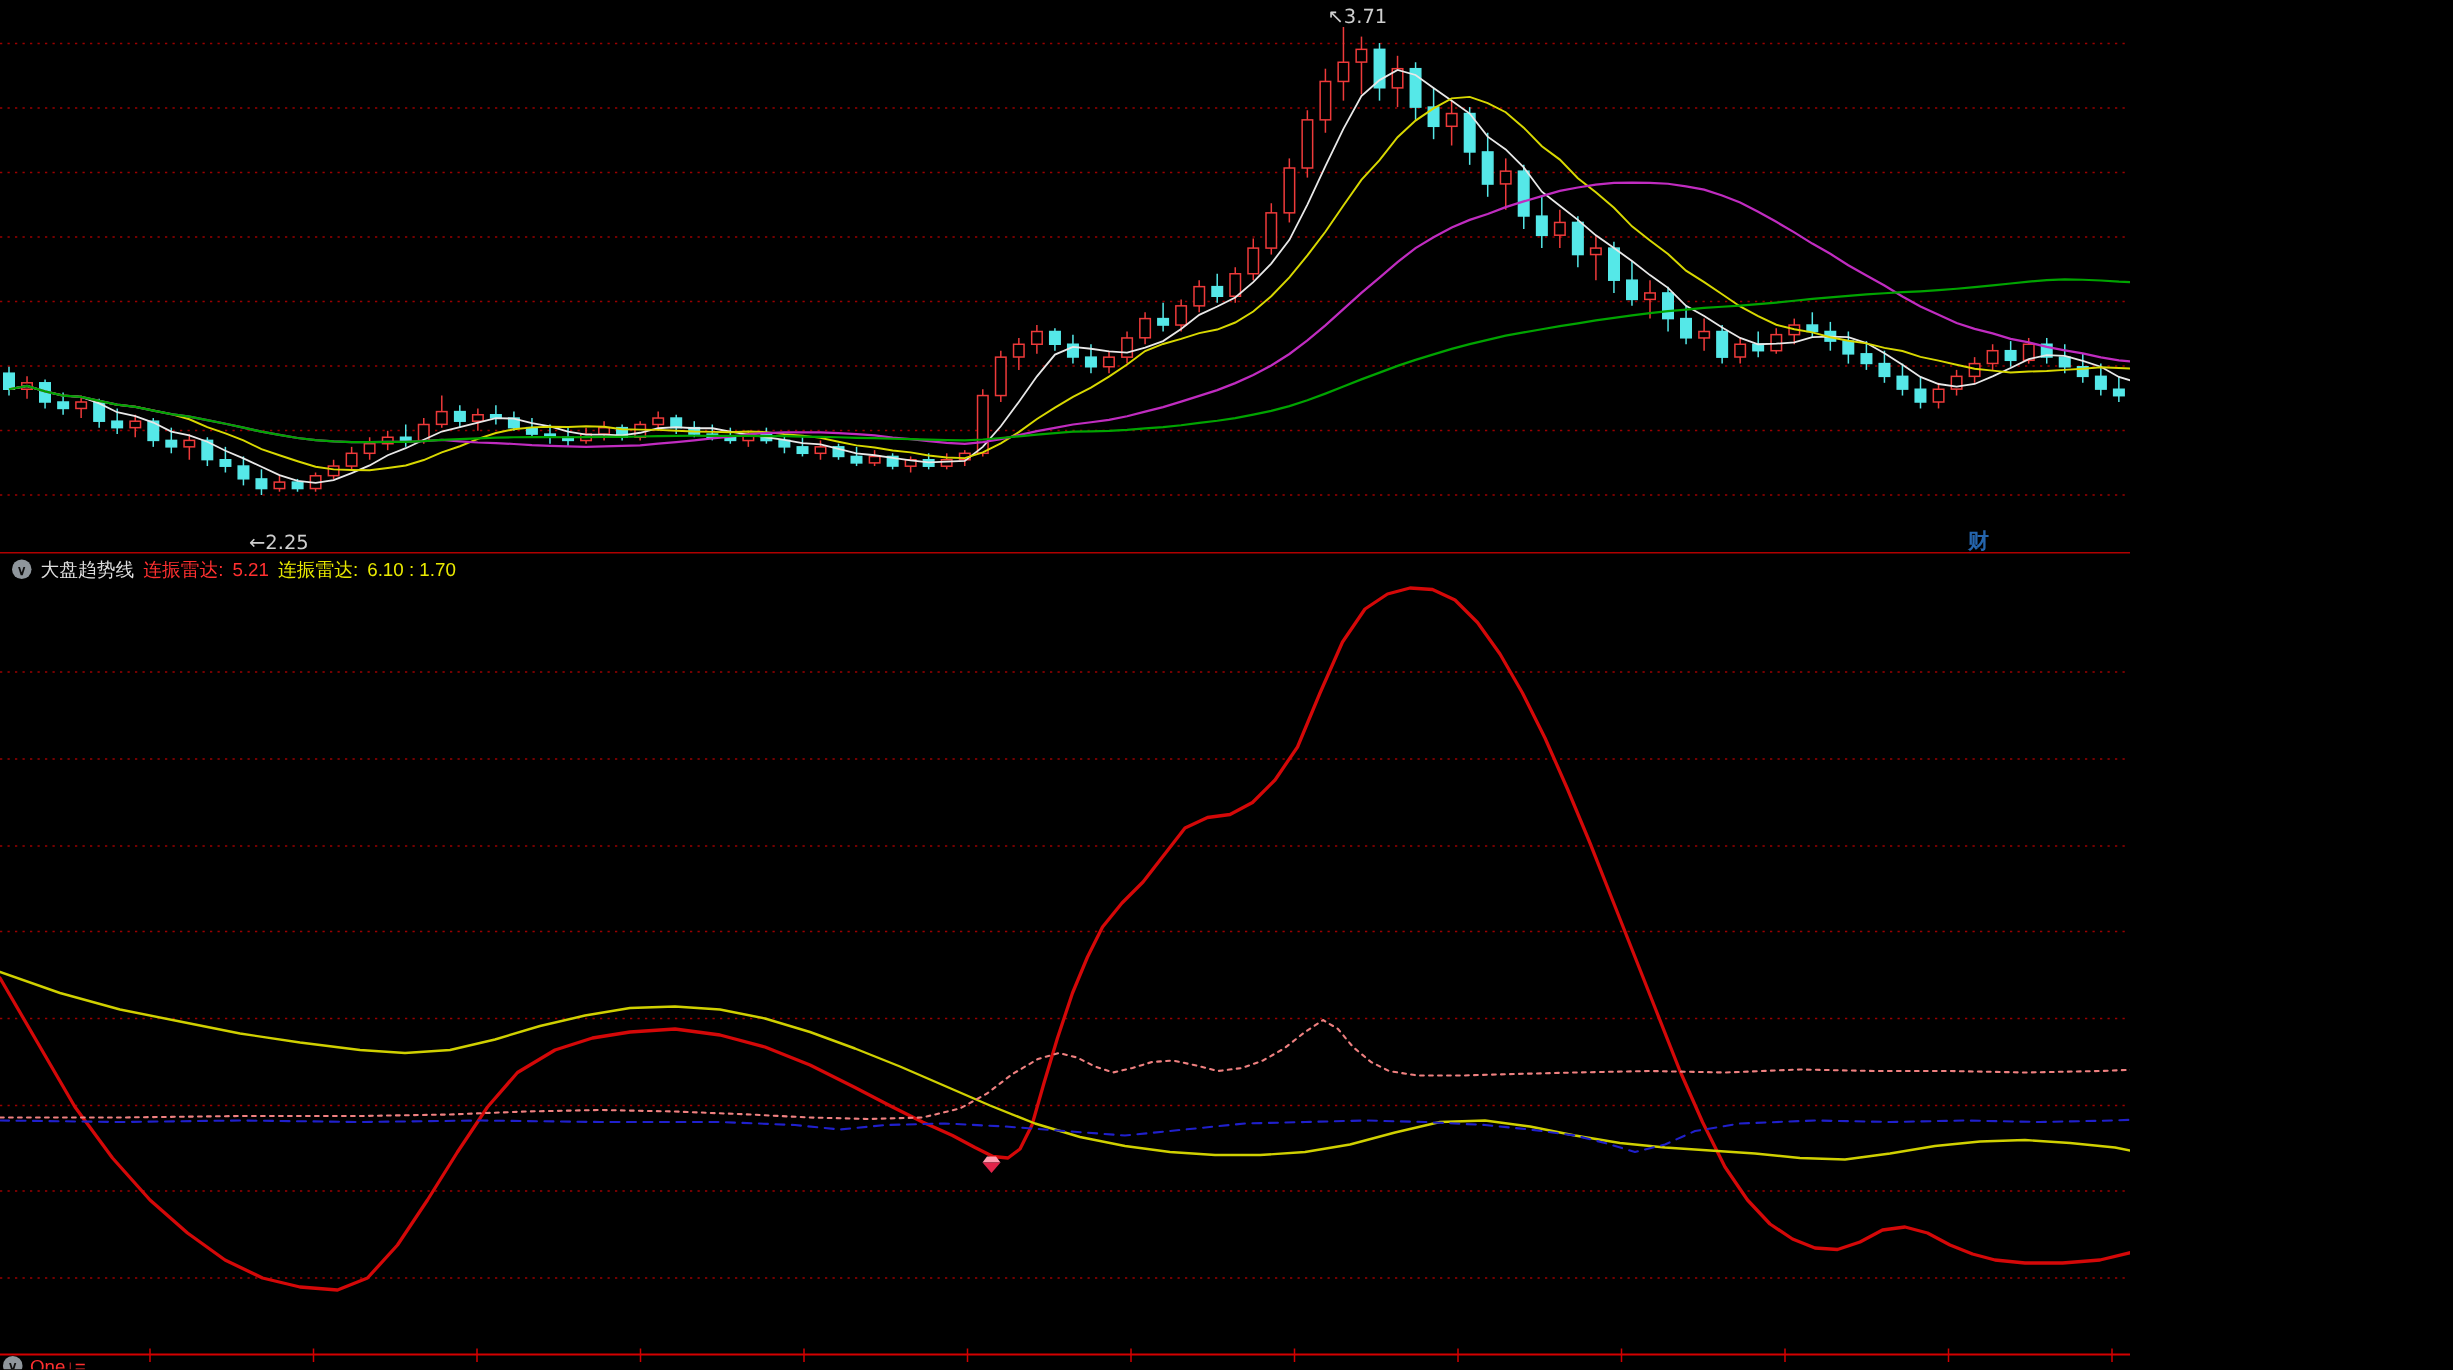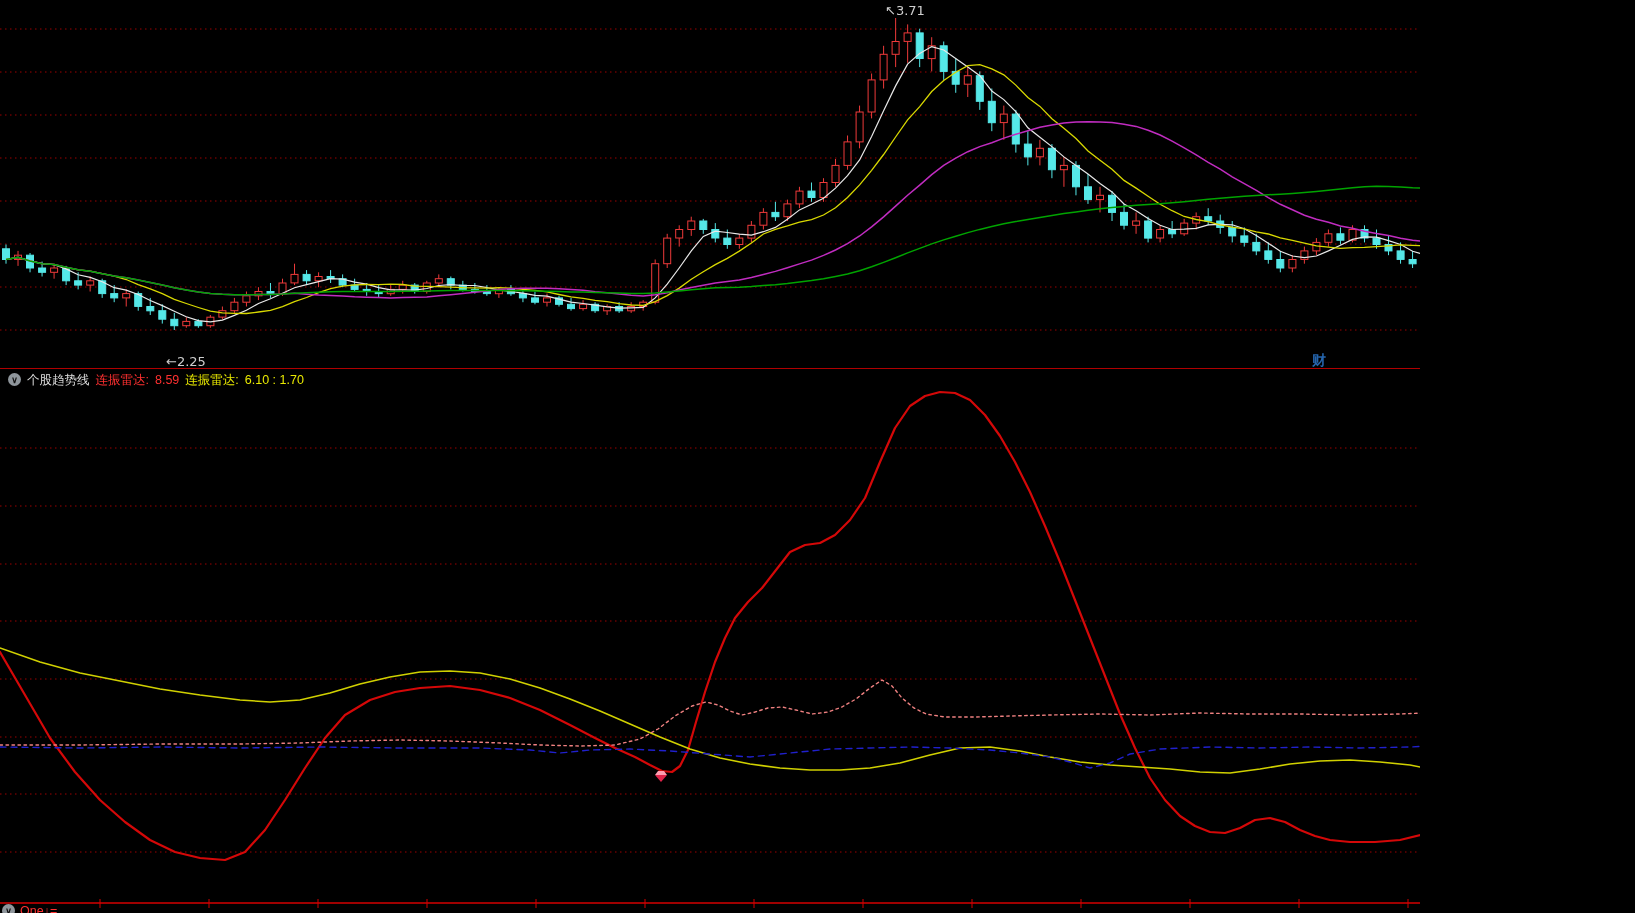--- a/index.html
+++ b/index.html
@@ -313,23 +313,23 @@
       <polyline points="6.0,259.5 18.0,257.3 30.0,260.9 42.1,263.7 54.1,264.6 66.1,267.3 78.1,269.8 90.2,271.2 102.2,273.7 114.2,276.1 126.2,277.7 138.2,280.1 150.3,282.5 162.3,285.1 174.3,287.8 186.3,289.9 198.4,292.0 210.4,293.4 222.4,294.3 234.4,294.7 246.4,294.8 258.5,294.6 270.5,294.6 282.5,294.1 294.5,293.3 306.6,294.2 318.6,295.0 330.6,295.4 342.6,296.0 354.6,296.8 366.7,297.2 378.7,297.6 390.7,297.9 402.7,297.6 414.7,297.3 426.8,296.9 438.8,295.8 450.8,294.8 462.8,293.6 474.9,292.2 486.9,291.1 498.9,289.6 510.9,288.7 522.9,288.2 535.0,288.2 547.0,288.3 559.0,288.8 571.0,289.4 583.1,290.2 595.1,291.7 607.1,292.7 619.1,294.1 631.1,295.2 643.2,295.9 655.2,294.8 667.2,292.7 679.2,290.1 691.3,287.4 703.3,285.2 715.3,283.0 727.3,281.5 739.3,279.9 751.4,277.5 763.4,274.4 775.4,271.4 787.4,267.8 799.5,263.9 811.5,260.1 823.5,255.4 835.5,250.0 847.5,243.7 859.6,236.0 871.6,226.9 883.6,216.9 895.6,206.1 907.6,195.2 919.7,185.1 931.7,174.7 943.7,165.4 955.7,158.2 967.8,151.7 979.8,146.6 991.8,142.7 1003.8,138.1 1015.8,134.3 1027.9,130.8 1039.9,127.2 1051.9,125.0 1063.9,123.1 1076.0,121.9 1088.0,121.7 1100.0,121.9 1112.0,122.5 1124.0,124.2 1136.1,126.4 1148.1,130.3 1160.1,135.0 1172.1,141.1 1184.2,147.9 1196.2,154.9 1208.2,162.4 1220.2,169.2 1232.2,176.8 1244.3,183.6 1256.3,190.3 1268.3,197.7 1280.3,204.3 1292.4,209.8 1304.4,215.3 1316.4,219.2 1328.4,222.3 1340.4,225.9 1352.5,228.3 1364.5,231.2 1376.5,233.6 1388.5,235.6 1400.6,238.2 1412.6,240.2 1424.6,241.4 1436.6,242.4 1448.6,243.0 1460.7,243.6 1472.7,244.2 1484.7,244.8 1496.7,245.9 1508.8,246.5 1520.8,247.0 1532.8,246.8 1544.8,246.5 1556.8,245.5 1568.9,244.3 1580.9,242.4 1592.9,240.3 1604.9,238.0 1616.9,234.6 1629.0,228.8 " fill="none" stroke="#c02cc0" stroke-width="1.5"></polyline>
       <polyline points="6.0,259.5 18.0,257.3 30.0,260.9 42.1,263.7 54.1,264.6 66.1,267.3 78.1,269.8 90.2,271.2 102.2,273.7 114.2,276.1 126.2,277.7 138.2,280.1 150.3,282.5 162.3,285.1 174.3,287.8 186.3,289.9 198.4,292.0 210.4,293.4 222.4,294.3 234.4,294.7 246.4,294.8 258.5,294.6 270.5,294.6 282.5,294.1 294.5,293.3 306.6,292.8 318.6,292.2 330.6,291.7 342.6,291.5 354.6,291.4 366.7,291.4 378.7,291.5 390.7,291.4 402.7,291.3 414.7,291.3 426.8,291.0 438.8,290.7 450.8,290.6 462.8,290.5 474.9,290.5 486.9,290.6 498.9,290.6 510.9,290.7 522.9,290.8 535.0,291.1 547.0,291.2 559.0,291.5 571.0,291.9 583.1,292.1 595.1,292.5 607.1,292.8 619.1,293.1 631.1,293.4 643.2,293.5 655.2,293.0 667.2,292.0 679.2,290.9 691.3,289.7 703.3,288.7 715.3,287.8 727.3,287.6 739.3,287.3 751.4,286.6 763.4,285.6 775.4,284.7 787.4,283.5 799.5,281.9 811.5,280.5 823.5,278.7 835.5,276.4 847.5,273.9 859.6,270.7 871.6,266.8 883.6,262.4 895.6,257.7 907.6,252.9 919.7,248.4 931.7,243.9 943.7,239.9 955.7,236.3 967.8,232.6 979.8,229.4 991.8,226.6 1003.8,223.8 1015.8,221.6 1027.9,219.5 1039.9,217.4 1051.9,215.6 1063.9,213.6 1076.0,211.9 1088.0,210.3 1100.0,208.7 1112.0,207.4 1124.0,206.4 1136.1,205.2 1148.1,204.5 1160.1,203.7 1172.1,202.8 1184.2,201.7 1196.2,200.5 1208.2,199.3 1220.2,198.2 1232.2,197.3 1244.3,196.3 1256.3,195.5 1268.3,194.8 1280.3,194.2 1292.4,193.4 1304.4,192.5 1316.4,191.4 1328.4,190.2 1340.4,189.0 1352.5,187.7 1364.5,186.7 1376.5,186.3 1388.5,186.5 1400.6,187.0 1412.6,187.8 1424.6,188.2 1436.6,188.3 1448.6,188.5 1460.7,188.5 1472.7,188.9 1484.7,189.4 1496.7,189.8 1508.8,190.4 1520.8,191.2 1532.8,191.7 1544.8,192.6 1556.8,193.6 1568.9,195.1 1580.9,196.9 1592.9,199.0 1604.9,201.3 1616.9,203.3 1629.0,204.2 " fill="none" stroke="#00a400" stroke-width="1.5"></polyline>
       <text x="885" y="15" fill="#cfcfcf" font-size="13" font-family="&quot;DejaVu Sans&quot;,sans-serif">↖3.71</text>
       <text x="166" y="366" fill="#cfcfcf" font-size="13" font-family="&quot;DejaVu Sans&quot;,sans-serif">←2.25</text>
     </svg>
 
   <div class="watermark">财</div>
 
   <div class="sep-row">
     <span class="circle-icon">∨</span>
-    <span class="t-white">个股趋势线</span>
+    <span class="t-white">大盘趋势线</span>
     <span class="t-red">连振雷达:</span>
-    <span class="t-red">8.59</span>
+    <span class="t-red">5.21</span>
     <span class="t-yellow">连振雷达:</span>
     <span class="t-yellow">6.10 : 1.70</span>
   </div>
 
   <svg class="radar-chart" id="radar-svg" width="1635" height="523" viewBox="0 390 1635 523">
       <line x1="0" y1="448" x2="1635" y2="448" stroke="#9b0000" stroke-width="1" stroke-dasharray="1.5 3.5"></line>
       <line x1="0" y1="506" x2="1635" y2="506" stroke="#9b0000" stroke-width="1" stroke-dasharray="1.5 3.5"></line>
       <line x1="0" y1="564" x2="1635" y2="564" stroke="#9b0000" stroke-width="1" stroke-dasharray="1.5 3.5"></line>
       <line x1="0" y1="621" x2="1635" y2="621" stroke="#9b0000" stroke-width="1" stroke-dasharray="1.5 3.5"></line>
       <line x1="0" y1="679" x2="1635" y2="679" stroke="#9b0000" stroke-width="1" stroke-dasharray="1.5 3.5"></line>

